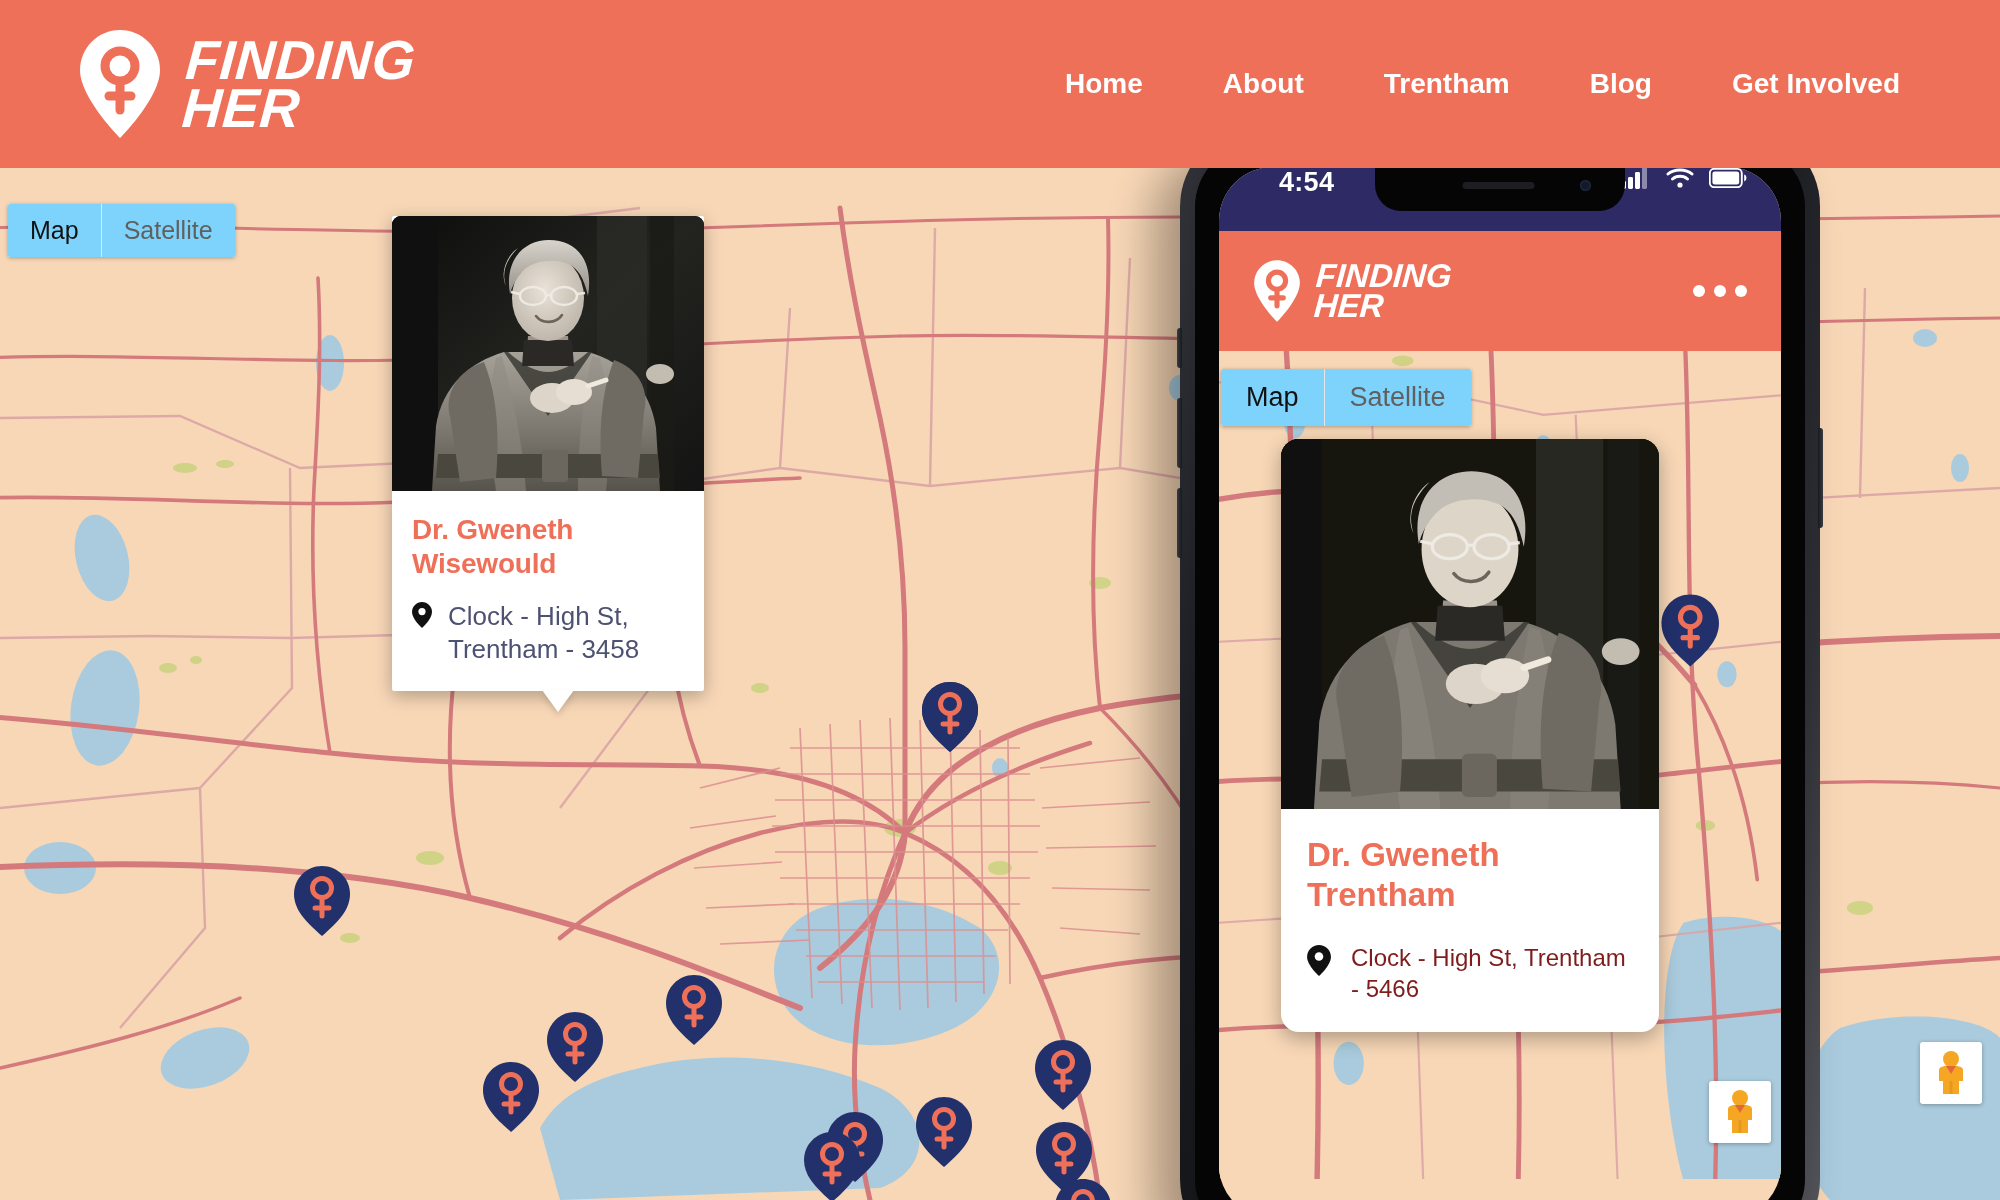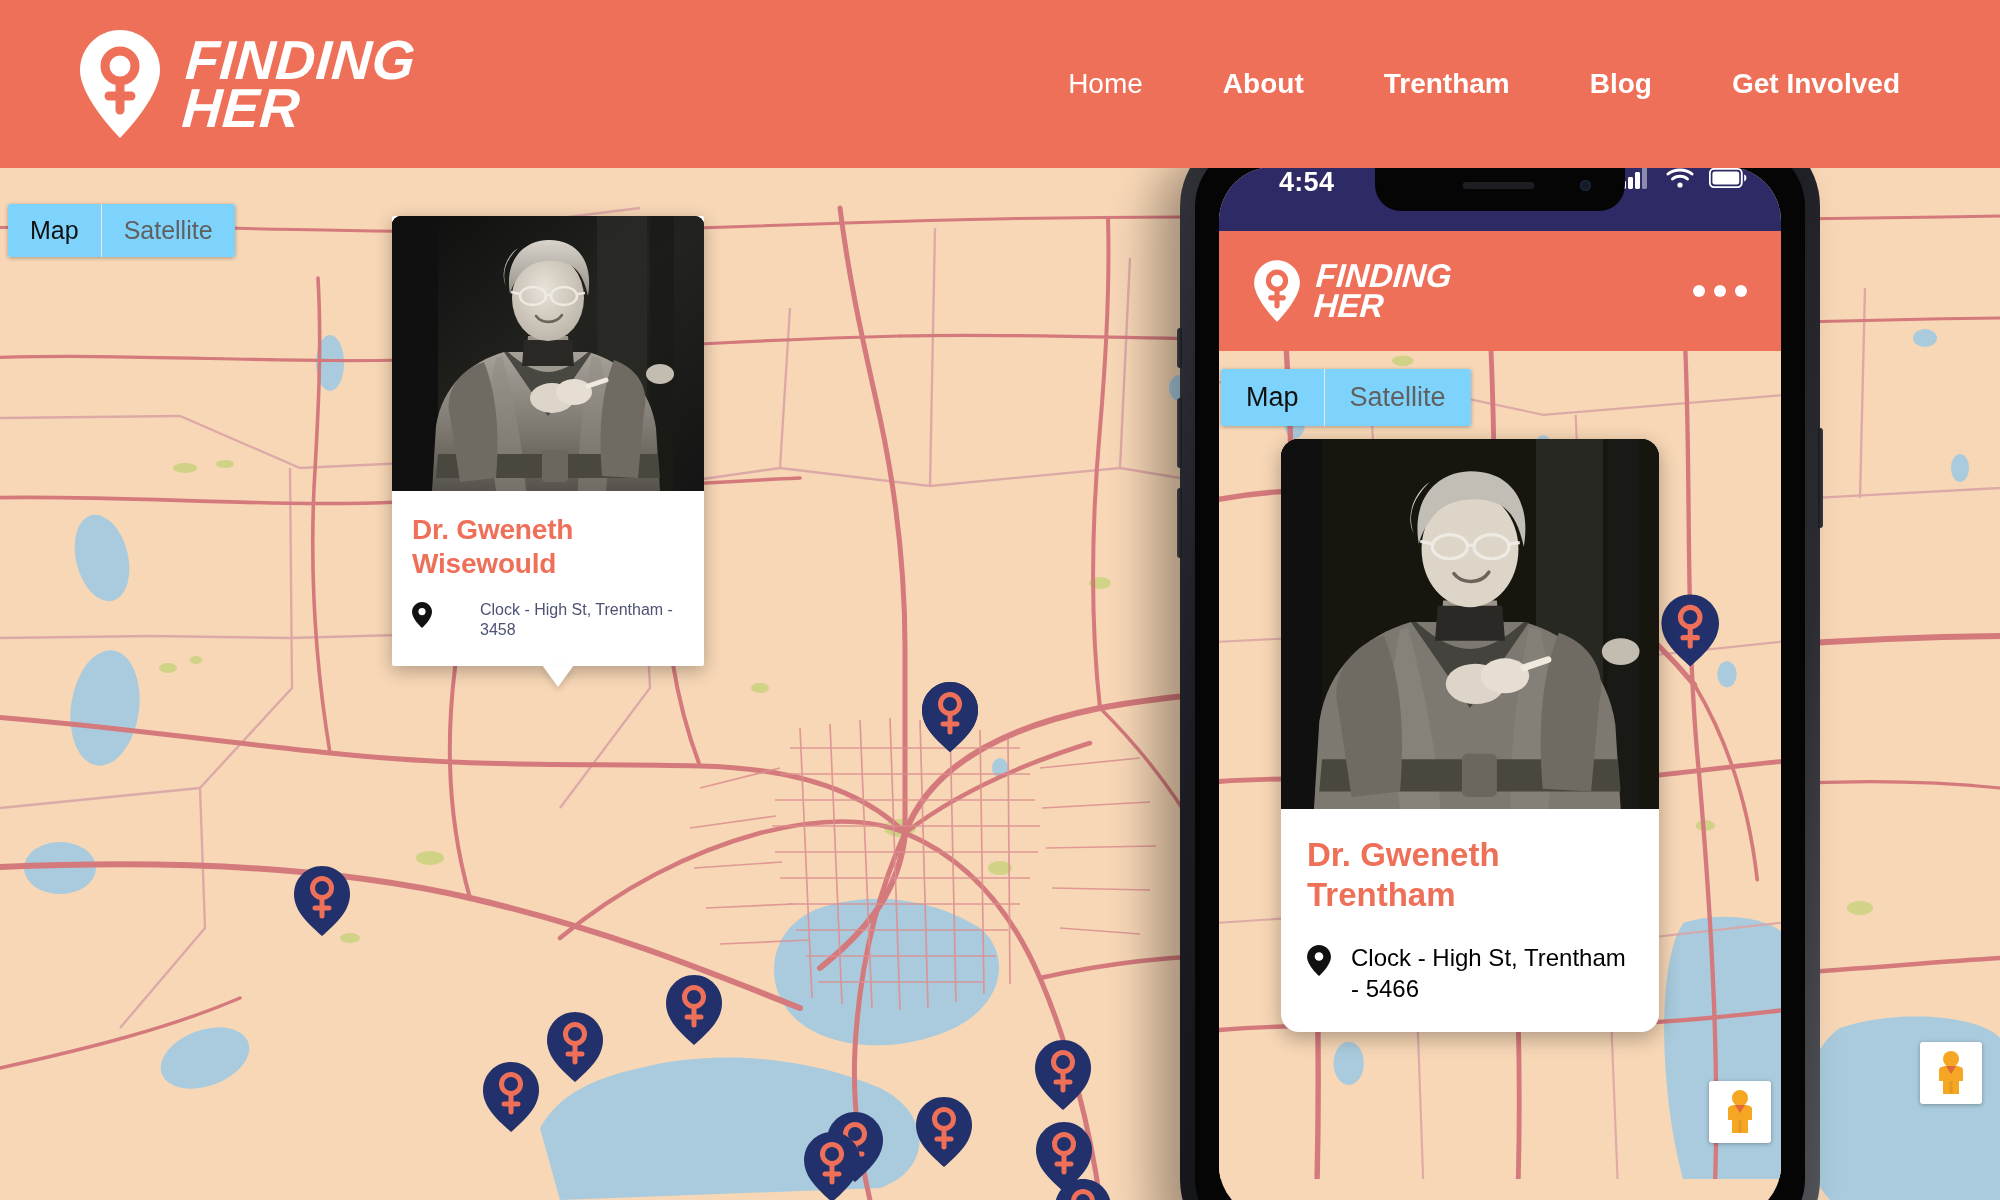--- a/index.html
+++ b/index.html
@@ -42,21 +42,21 @@
   .nav-link {
     color: #ffffff;
     font-size: 28px;
     padding: 10px 0;
     margin: 0 40px;
     text-decoration: none;
     white-space: nowrap;
     font-weight: 700;
     cursor: pointer;
   }
-  .nav-link.active { font-weight: 400; text-align: right; }
+  .nav-link.active { font-weight: 700; text-align: right; }
 
   
   .map-canvas {
     position: absolute; top: 168px; left: 0;
     width: 2000px; height: 1032px;
     background: #f7d7b6;
     overflow: hidden;
   }
   .map-svg { position: absolute; inset: 0; width: 100%; height: 100%; display: block; }
 
@@ -110,23 +110,22 @@
     line-height: 1.2;
     letter-spacing: -0.2px;
   }
   .info-card-addr-row {
     display: flex; align-items: flex-start;
     margin-top: 20px;
   }
   .pin-glyph { flex: none; width: 20px; height: 26px; margin-right: 16px; margin-top: 2px; }
   .info-card-addr {
     color: #4d5273;
-    font-size: 16px;
+    font-size: 26px;
     line-height: 1.25;
-    margin-left: 32px;
   }
   .card-tail {
     position: absolute;
     left: 150px; bottom: -21px;
     width: 0; height: 0;
     border-left: 16px solid transparent;
     border-right: 16px solid transparent;
     border-top: 22px solid #ffffff;
     filter: drop-shadow(0 4px 3px rgba(0,0,0,0.14));
   }
@@ -263,21 +262,21 @@
     overflow: hidden;
   }
   .m-card-photo { width: 100%; height: 370px; overflow: hidden; background:#1b1b1b; }
   .m-card-photo svg { display:block; width: 100%; height: 100%; }
   .m-card-body { padding: 26px 26px 28px 26px; }
   .m-card-name {
     color: #ef7059; font-size: 33px; font-weight: 700; line-height: 1.22;
   }
   .m-card-addr-row { display: flex; align-items: flex-start; margin-top: 26px; }
   .m-pin-glyph { flex: none; width: 24px; height: 31px; margin-right: 20px; margin-top: 3px; }
-  .m-card-addr { color: #000000; font-size: 24px; line-height: 1.3; }
+  .m-card-addr { color: #7f1d1d; font-size: 24px; line-height: 1.3; }
 
   .m-pegman {
     position: absolute; right: 10px; bottom: 36px;
     width: 62px; height: 62px; background: #fff; border-radius: 3px;
     box-shadow: 0 1px 4px rgba(0,0,0,0.3);
     display: flex; align-items: center; justify-content: center; z-index: 8;
     cursor: pointer;
   }
 </style>
 </head>

